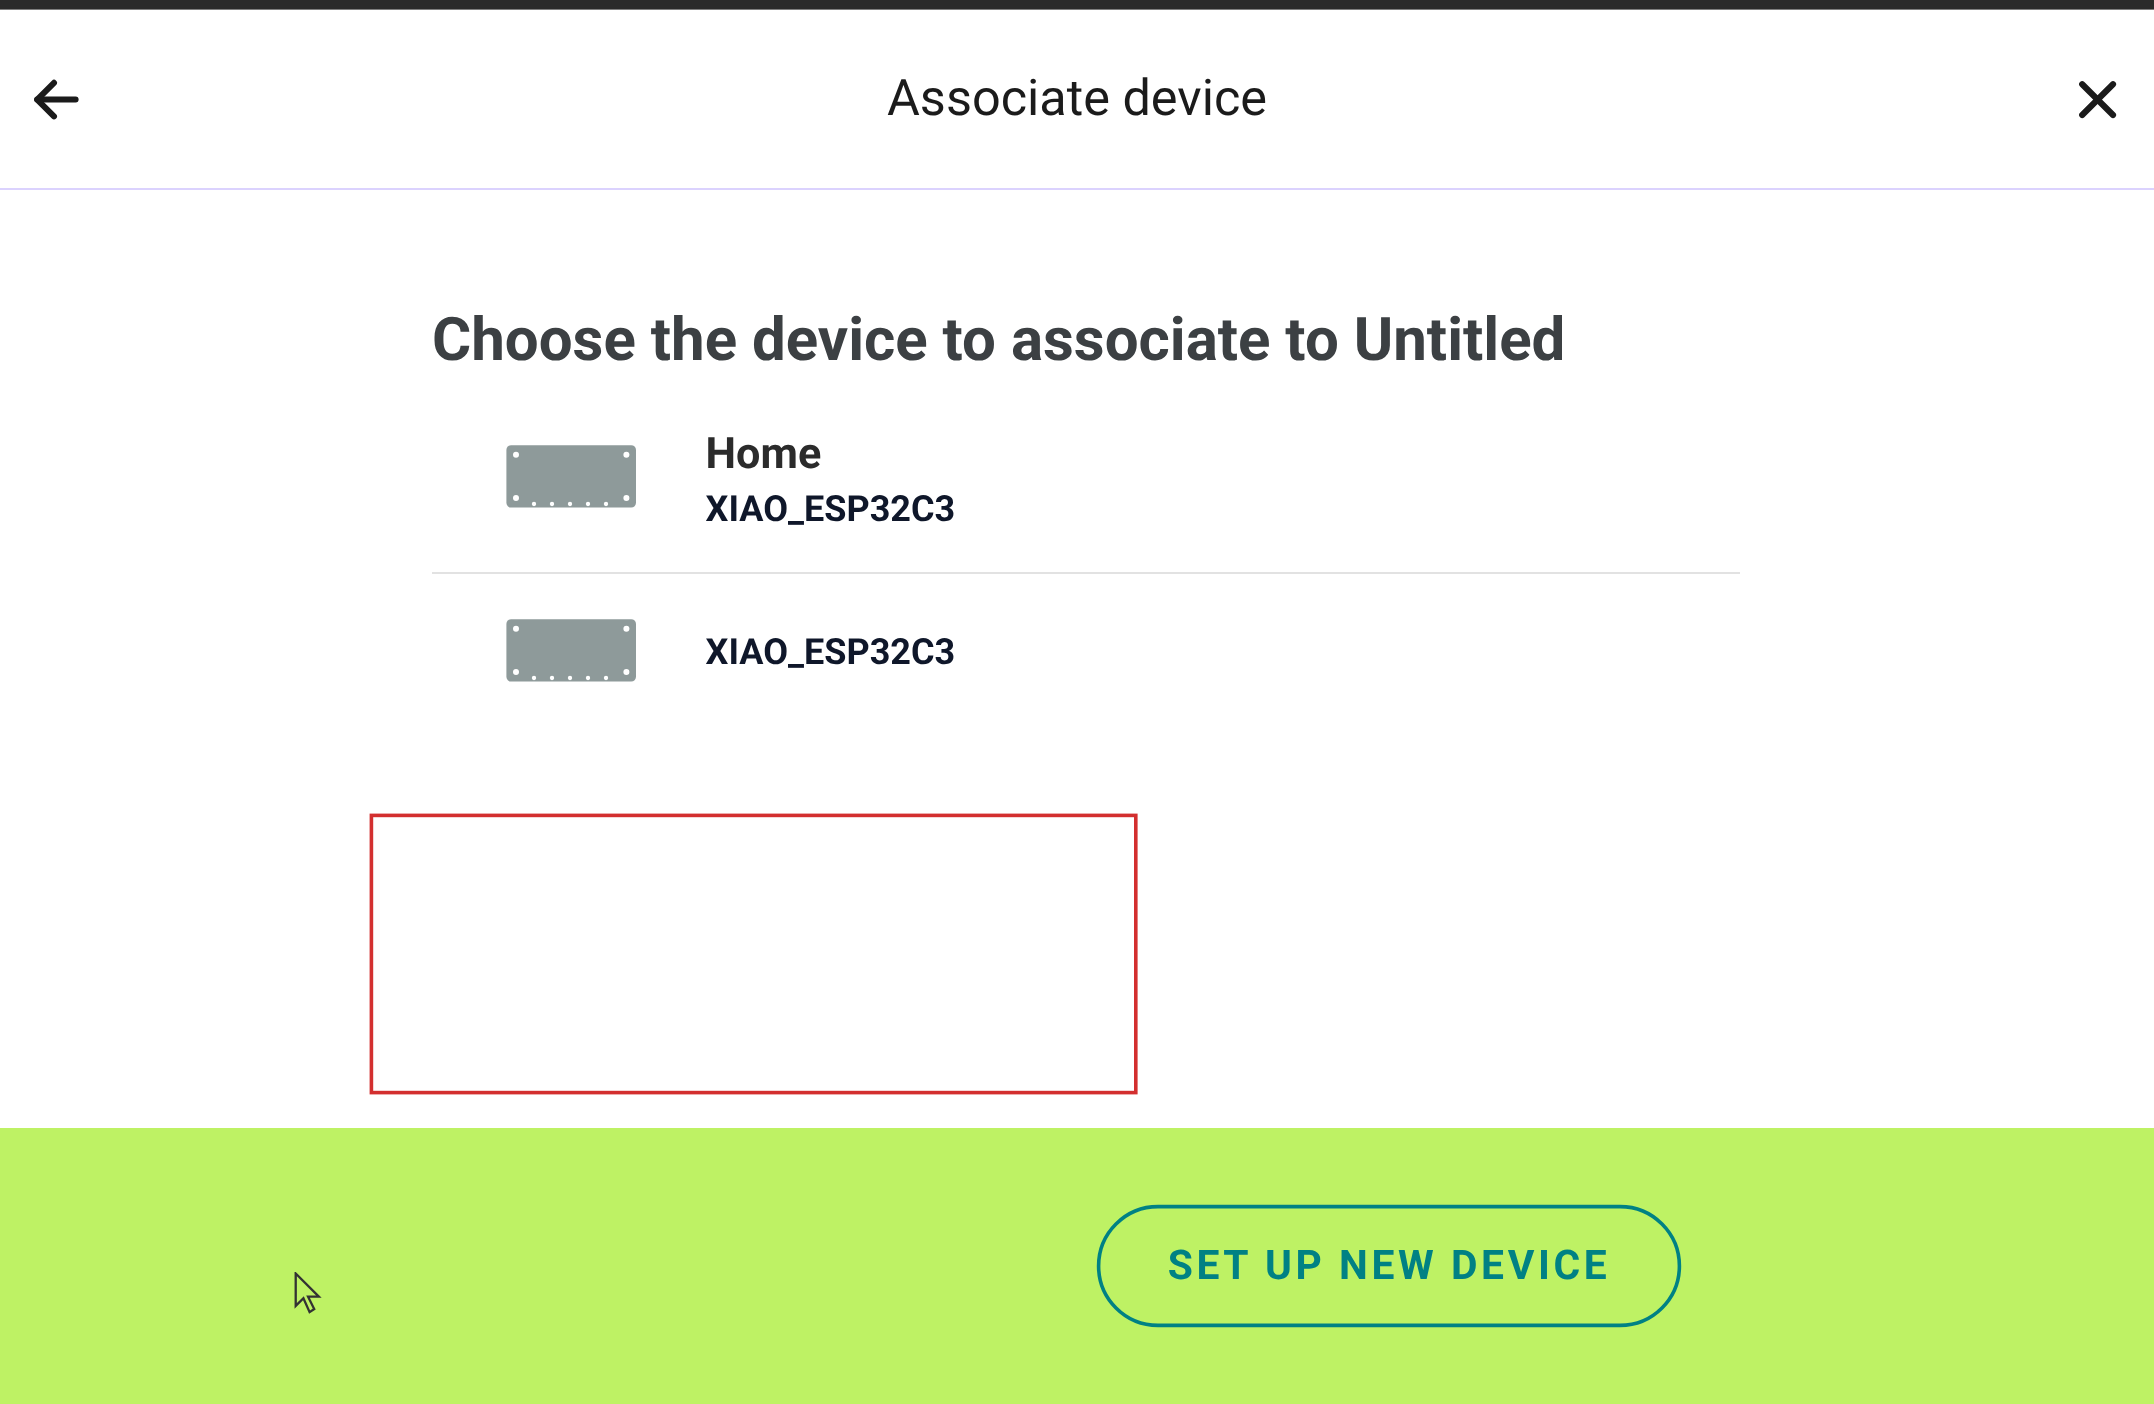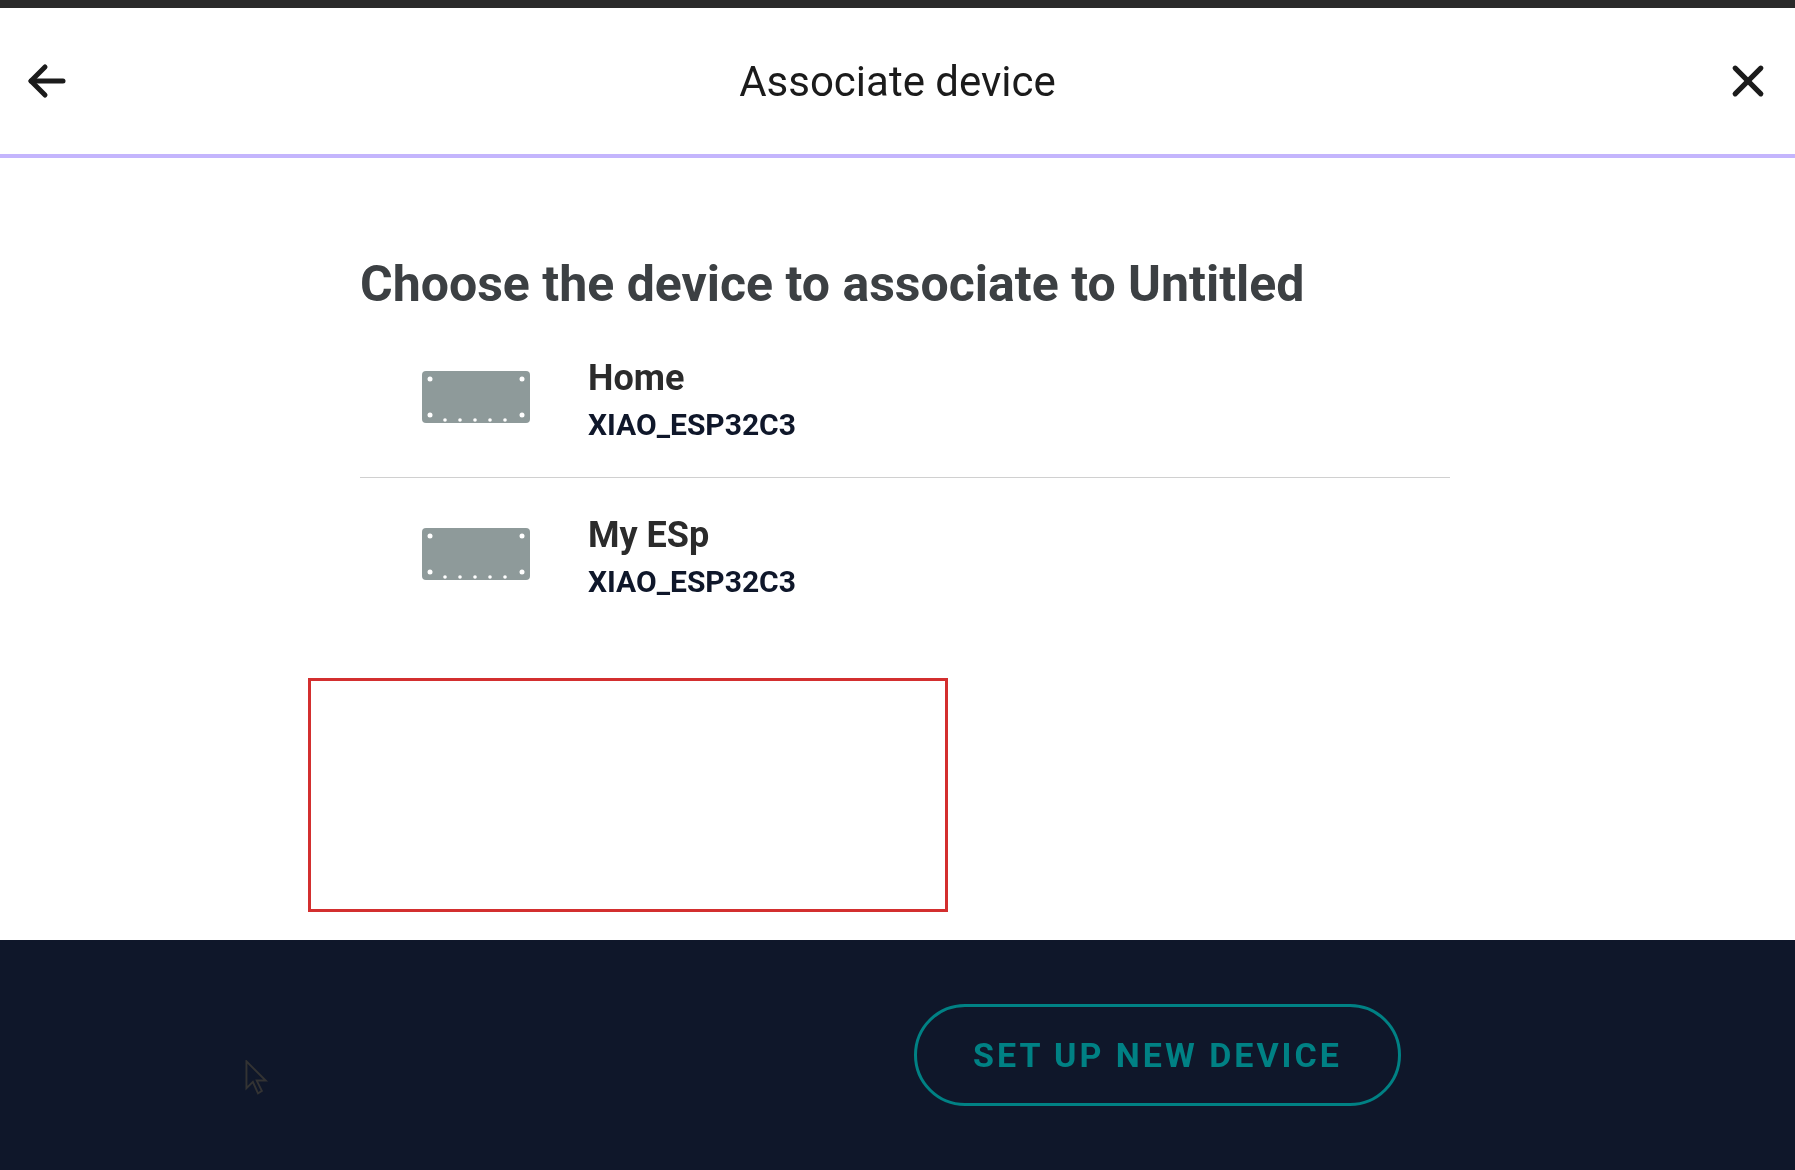--- a/index.html
+++ b/index.html
@@ -18,21 +18,21 @@
     .top-bar {
       width: 100%;
       height: 8px;
       background: #2a2a2a;
     }
     .header {
       display: flex;
       align-items: center;
       justify-content: space-between;
       padding: 30px 22px;
-      border-bottom: 4px solid #c4b5fd;
+      border-bottom: 1px solid #c4b5fd;
       height: 150px;
     }
     .back-btn {
       cursor: pointer;
       display: flex;
       align-items: center;
       justify-content: center;
       width: 50px;
       height: 50px;
     }
@@ -120,21 +120,21 @@
       top: 678px;
       width: 640px;
       height: 234px;
     }
     .footer {
       position: absolute;
       bottom: 0;
       left: 0;
       right: 0;
       height: 230px;
-      background: #0f172a;
+      background: #bef264;
       display: flex;
       align-items: center;
       justify-content: center;
       padding-left: 520px;
     }
     .setup-button {
       border: 3px solid #008184;
       color: #008184;
       background: transparent;
       font-size: 34px;
@@ -211,21 +211,20 @@
           <circle cx="102" cy="10" r="2.5" fill="#fff"></circle>
           <circle cx="102" cy="46" r="2.5" fill="#fff"></circle>
           <circle cx="25" cy="51" r="1.8" fill="#fff"></circle>
           <circle cx="40" cy="51" r="1.8" fill="#fff"></circle>
           <circle cx="55" cy="51" r="1.8" fill="#fff"></circle>
           <circle cx="70" cy="51" r="1.8" fill="#fff"></circle>
           <circle cx="85" cy="51" r="1.8" fill="#fff"></circle>
         </svg>
       </div>
       <div class="device-info">
-        <div class="device-name">My ESp</div>
         <div class="device-model">XIAO_ESP32C3</div>
       </div>
     </div>
   </div>
 </div>
 
 <div class="highlight-box"></div>
 
 <div class="footer">
   <button class="setup-button">SET UP NEW DEVICE</button>

